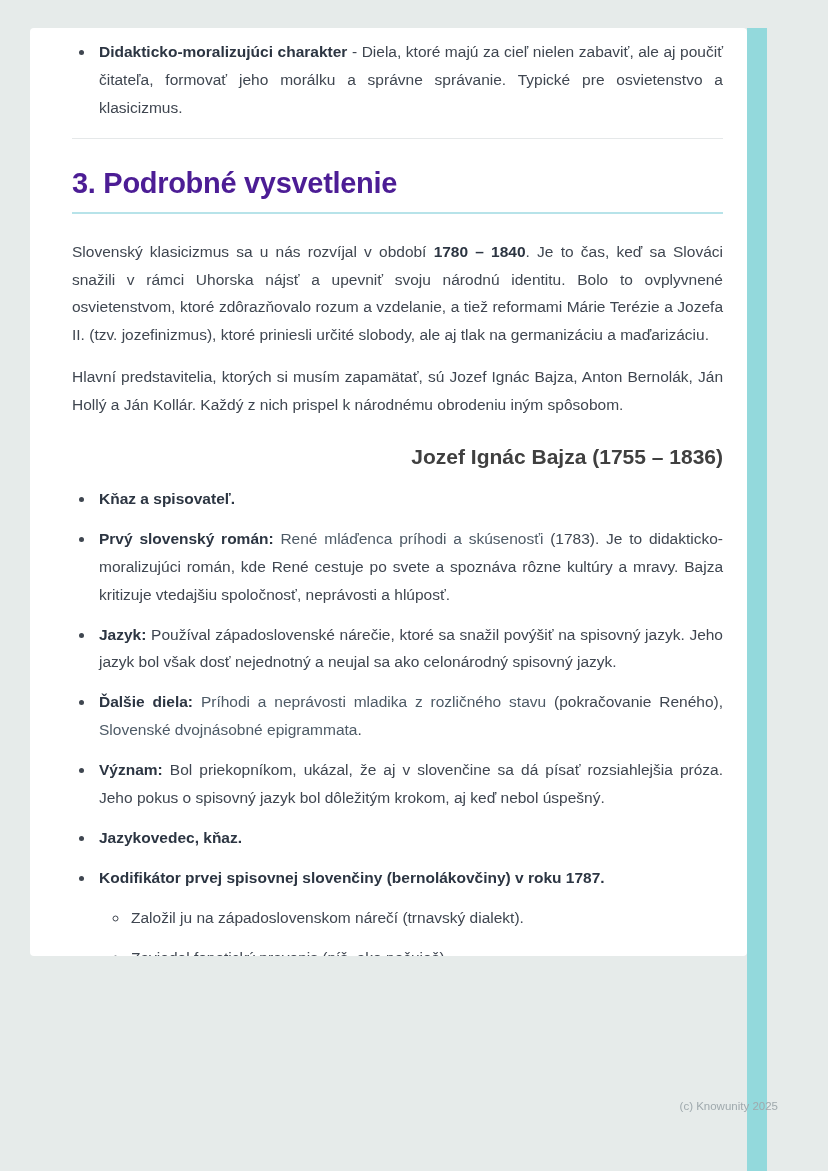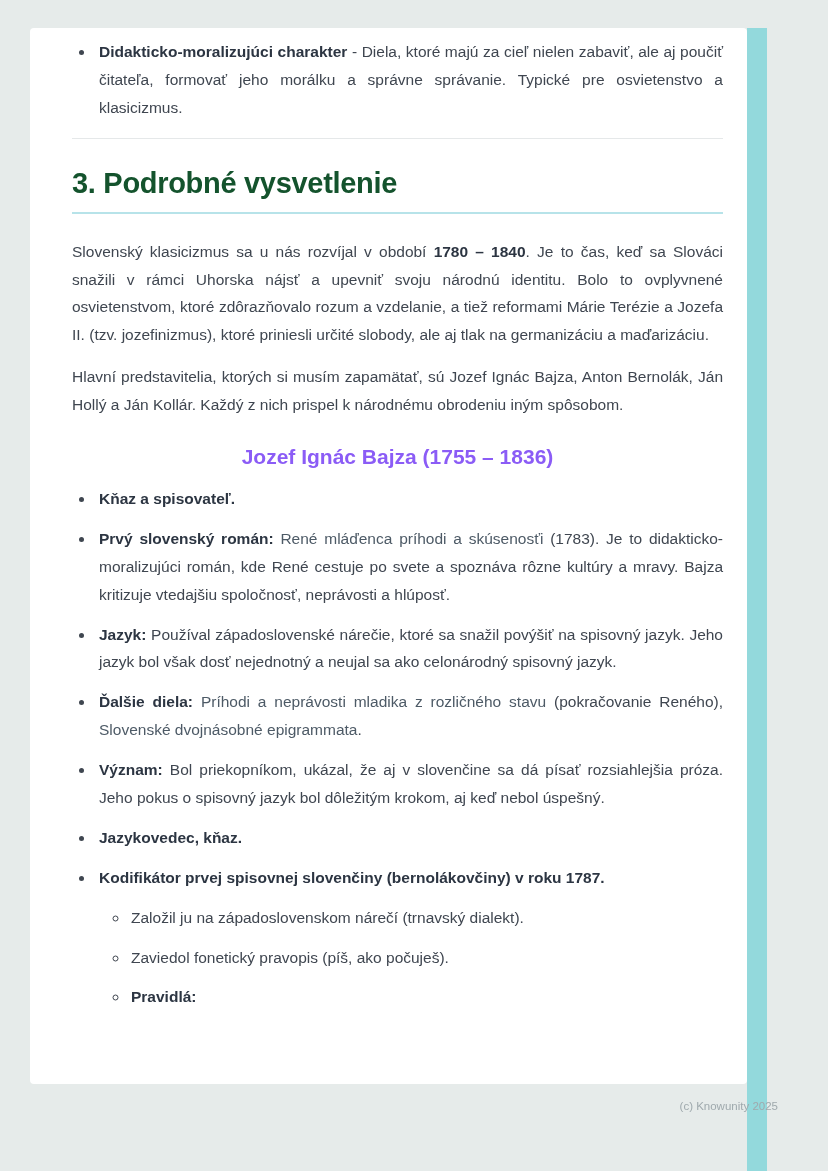--- a/index.html
+++ b/index.html
@@ -9,21 +9,21 @@
     background: #e6ebea;
     font-family: "Liberation Sans", "DejaVu Sans", sans-serif;
     overflow: hidden;
     color: #3f4650;
   }
   .card {
     position: absolute;
     left: 30px;
     top: 28px;
     width: 717px;
-    height: 1056px;
+    height: 928px;
     background: #ffffff;
     border-radius: 4px;
     padding: 10px 24px 40px 42px;
     overflow: hidden;
   }
   .stripe {
     position: absolute;
     left: 747px;
     top: 28px;
     width: 20px;
@@ -61,33 +61,33 @@
   .divider {
     border: none;
     border-top: 1px solid #e5e8e9;
     margin-top: 16px;
   }
   .section-title {
     margin-top: 28px;
     font-size: 29px;
     font-weight: bold;
     letter-spacing: -0.3px;
-    color: #14532d;
+    color: #4c1d95;
     padding-bottom: 12px;
     border-bottom: 2px solid #b7e3e9;
     margin-bottom: 24px;
     text-align: left;
   }
   .sub-title {
     margin-top: 26px;
     margin-bottom: 16px;
     font-size: 21px;
     font-weight: bold;
-    color: #8b5cf6;
-    text-align: center;
+    color: #404040;
+    text-align: right;
   }
   strong { font-weight: bold; color: #2c3542; }
   .it { color: #4d5a66; }
 </style>
 </head>
 <body>
 
 <div class="card">
 
   <ul class="blist">

